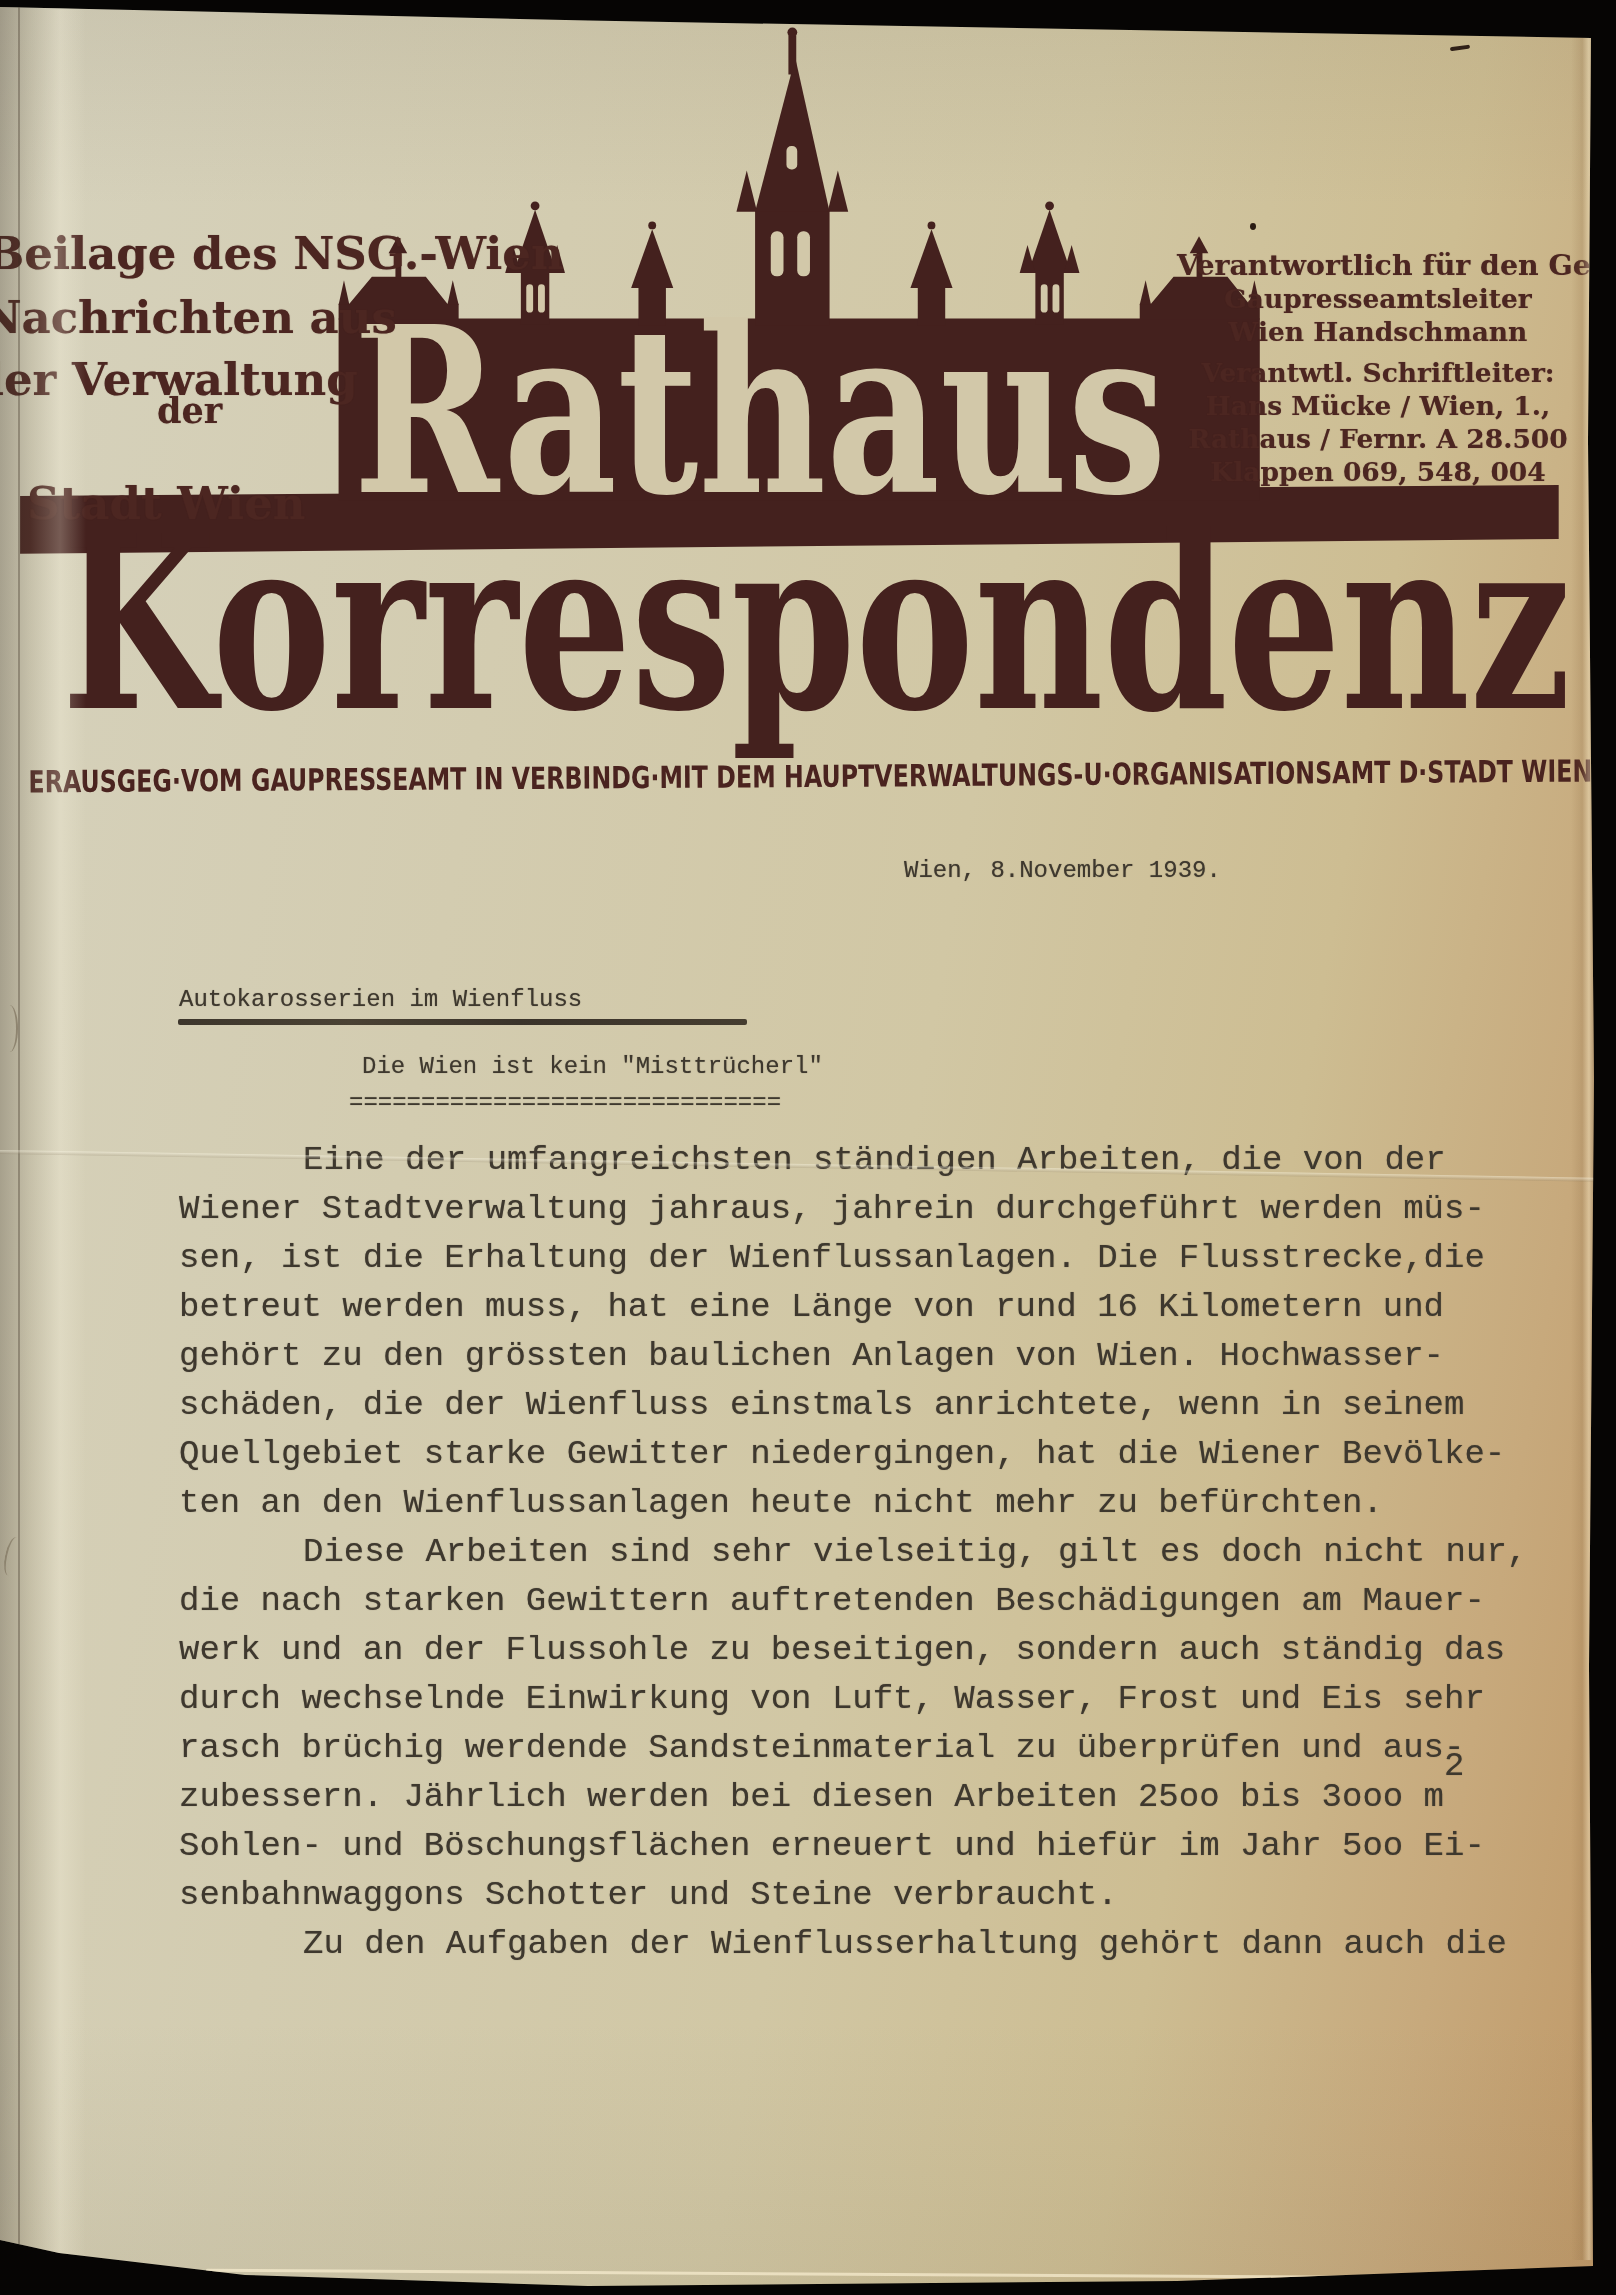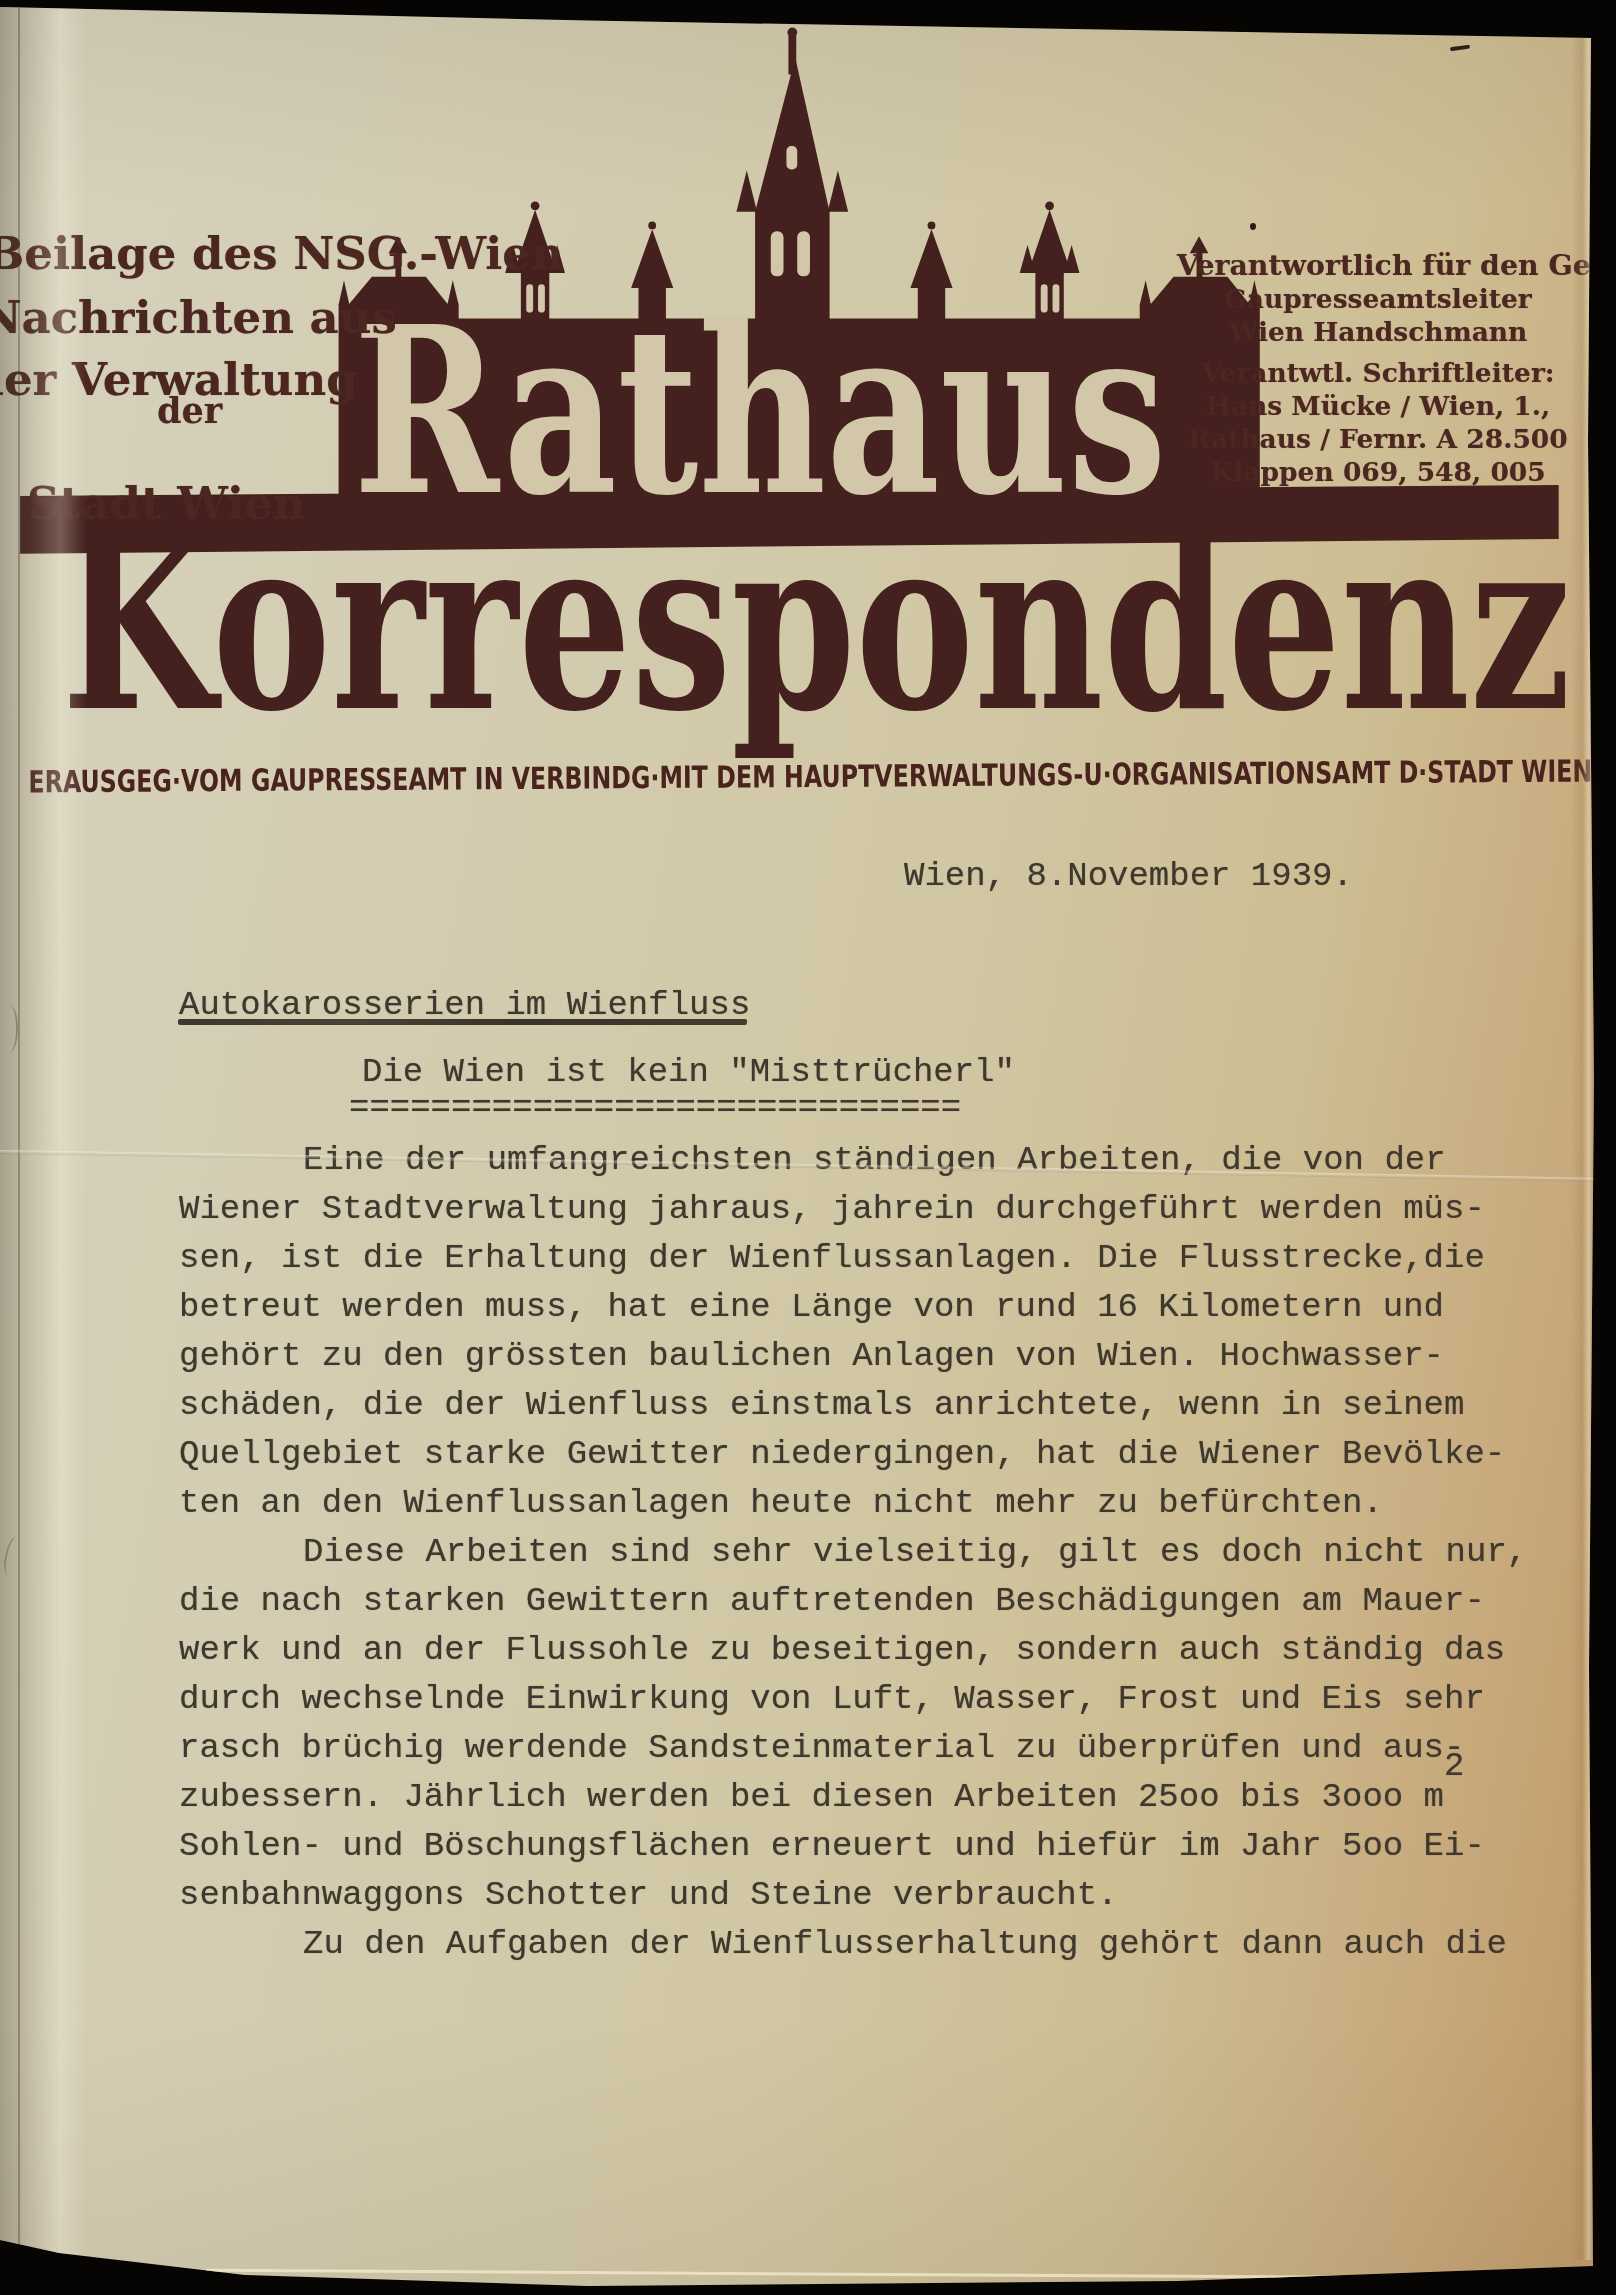--- a/index.html
+++ b/index.html
@@ -32,21 +32,21 @@
   .il-3{left:-27.5px;top:353px;font-size:45px;}
   .il-4{left:157px;top:390px;font-size:35px;}
   .il-5{left:27px;top:477px;font-size:45px;}
   .imprint-right{position:absolute;left:1177px;top:249px;width:402px;text-align:center;}
   .imprint-right .frakline{position:relative;color:#4c2621;font-family:"DejaVu Serif",serif;font-weight:bold;
     font-size:26.5px;line-height:33px;white-space:nowrap;text-shadow:0 0 1px rgba(76,38,33,.45);}
   .imprint-right .gap{margin-top:8px;}
 
   
   .type{position:absolute;color:#3e382e;font-family:"Liberation Mono","DejaVu Sans Mono",monospace;
-    font-size:34px;white-space:pre;text-shadow:0 0 1px rgba(62,56,46,.55);}
+    font-size:24px;white-space:pre;text-shadow:0 0 1px rgba(62,56,46,.55);}
   .dateline{left:904px;top:857px;}
   .headline{left:179px;top:986px;}
   .hrule{position:absolute;left:178px;top:1019px;width:569px;height:6.4px;border-radius:2px;
     background:linear-gradient(90deg,#3d362c 0%,#4a4234 30%,#3a332a 60%,#453d30 100%);}
   .subheadline{left:362px;top:1053px;}
   .subrule{left:349px;top:1089px;letter-spacing:0;}
   .bodyblock{position:absolute;left:179px;top:1136px;width:1353px;}
   .tline{height:49px;line-height:49px;font-size:34px;color:#3e382e;
     font-family:"Liberation Mono","DejaVu Sans Mono",monospace;white-space:pre;text-shadow:0 0 1px rgba(62,56,46,.55);}
   .indent{padding-left:124px;}
@@ -124,21 +124,21 @@
     <div class="frak il-4">der</div>
     <div class="frak il-5">Stadt Wien</div>
 
     <div class="imprint-right">
       <div class="frakline" style="font-size:28.4px;">Verantwortlich für den Gesamtinhalt:</div>
       <div class="frakline">Gaupresseamtsleiter</div>
       <div class="frakline">Wien Handschmann</div>
       <div class="frakline gap">Verantwtl. Schriftleiter:</div>
       <div class="frakline">Hans Mücke / Wien, 1.,</div>
       <div class="frakline">Rathaus / Fernr. A 28.500</div>
-      <div class="frakline">Klappen 069, 548, 005</div>
+      <div class="frakline">Klappen 069, 548, 004</div>
     </div>
 
     <div class="type dateline">Wien, 8.November 1939.</div>
 
     <div class="type headline">Autokarosserien im Wienfluss</div>
     <div class="hrule"></div>
 
     <div class="type subheadline">Die Wien ist kein "Misttrücherl"</div>
     <div class="type subrule">==============================</div>
 

